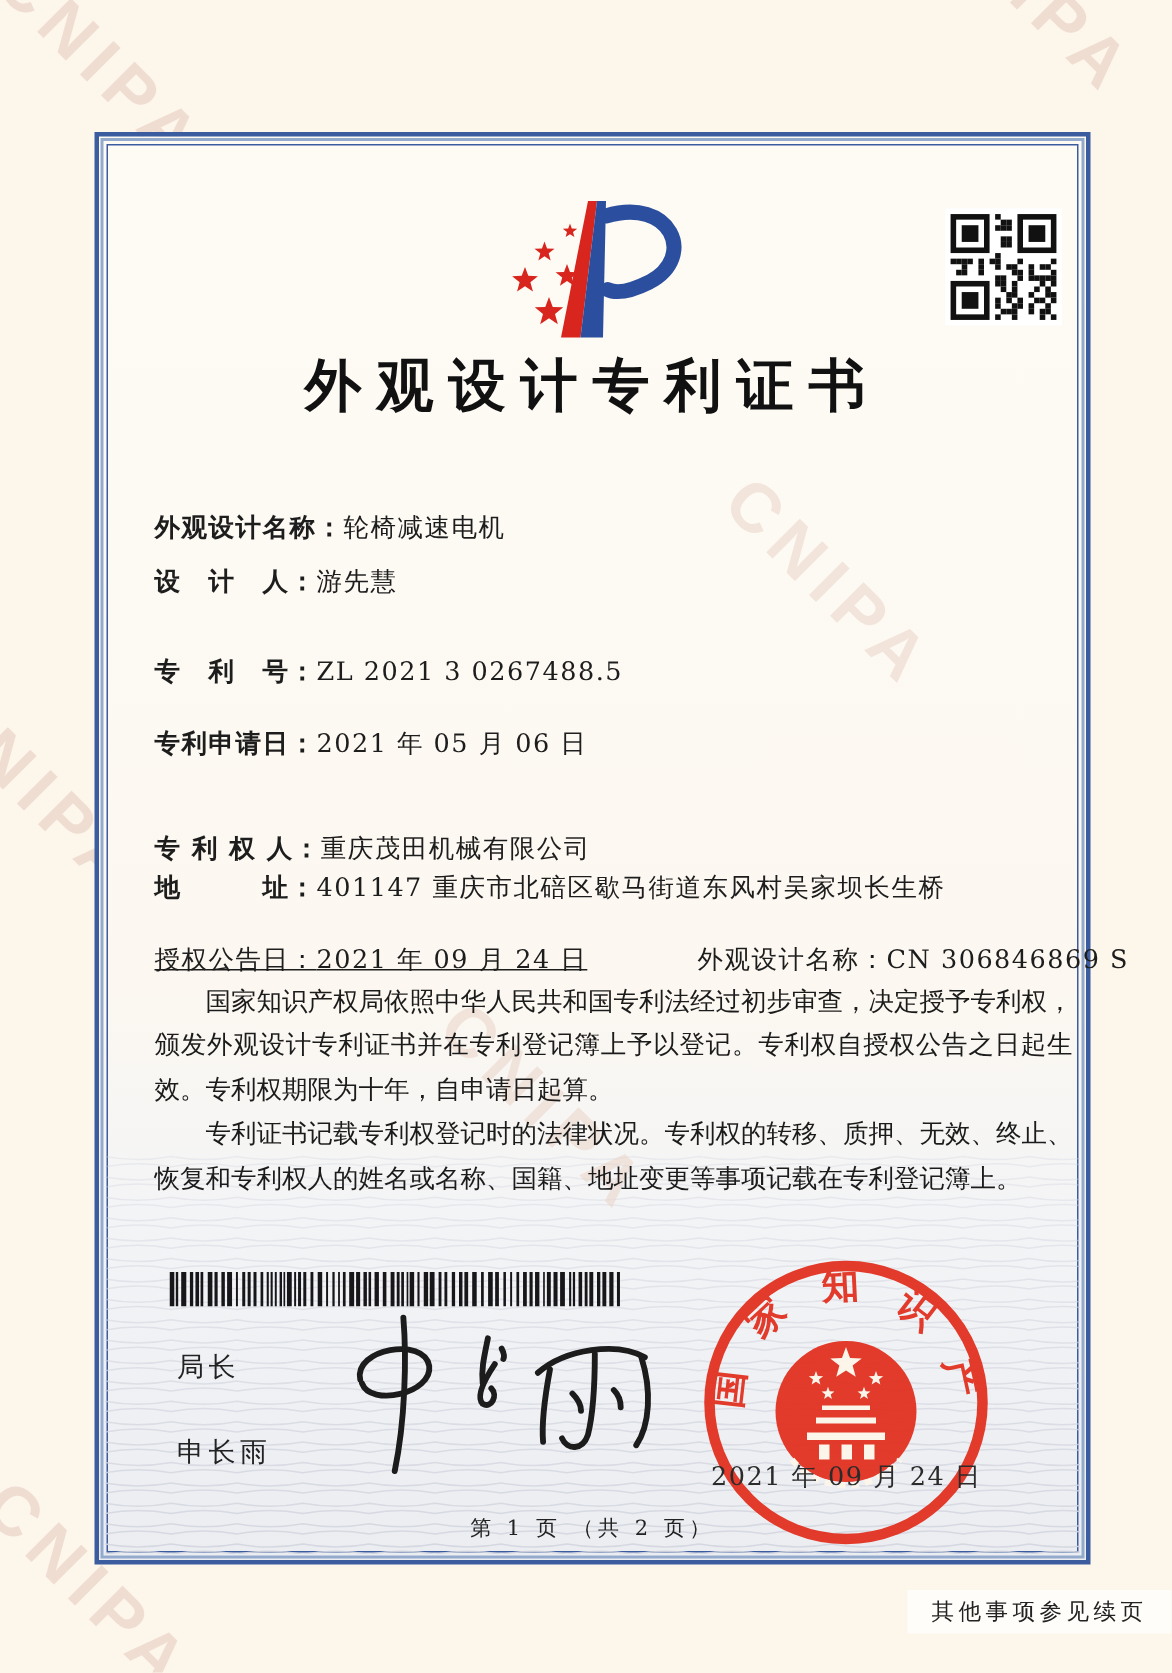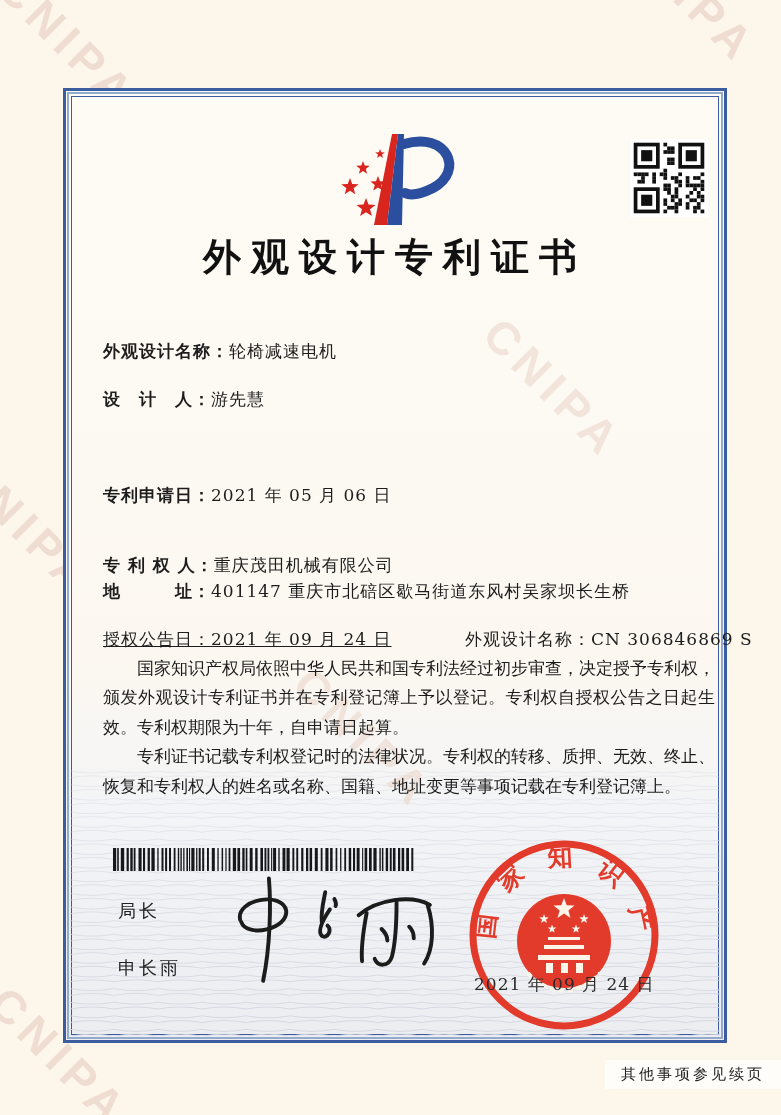--- a/index.html
+++ b/index.html
@@ -230,22 +230,25 @@
       <rect x="43.42857142857143" y="68.76190476190476" width="3.619047619047619" height="3.619047619047619" fill="#111"></rect>
       <rect x="61.523809523809526" y="68.76190476190476" width="3.619047619047619" height="3.619047619047619" fill="#111"></rect>
       <rect x="68.76190476190476" y="68.76190476190476" width="3.619047619047619" height="3.619047619047619" fill="#111"></rect>
     </svg>
 
   <h1 class="title">外观设计专利证书</h1>
 
   <div class="row" style="top:249px;">
     <span class="lab">外观设计名称：</span><span>轮椅减速电机</span>
   </div>
-  <div class="row" style="top:297px;">
+  <div class="row" style="top:285px;">
     <span class="lab">设　计　人：</span><span>游先慧</span>
+  </div>
+  <div class="row" style="top:345px;">
+    <span class="lab">专　利　号：</span><span>ZL 2021 3 0267488.5</span>
   </div>
   <div class="row" style="top:393px;">
     <span class="lab">专利申请日：</span><span>2021 年 05 月 06 日</span>
   </div>
   <div class="row" style="top:463px;">
     <span class="lab">专 利 权 人：</span><span>重庆茂田机械有限公司</span>
   </div>
   <div class="row" style="top:489px;">
     <span class="lab">地　　　址：</span><span>401147 重庆市北碚区歇马街道东风村吴家坝长生桥</span>
   </div>
@@ -378,17 +381,18 @@
         <rect x="82" y="100" width="32" height="3"></rect>
         <rect x="80" y="126" width="7" height="10"></rect>
         <rect x="95" y="126" width="7" height="10"></rect>
         <rect x="110" y="126" width="7" height="10"></rect>
       </g>
       <path d="M 62 136 A 46 46 0 0 0 134 136" fill="none" stroke="#fdf6ea" stroke-width="4" stroke-dasharray="5 4"></path>
     </g>
   </svg>
   <div class="seal-date">2021 年 09 月 24 日</div>
 
+  <div class="page-num">第 1 页 （共 2 页）</div>
 </div>
 
 <div class="continuation">
   <span>其他事项参见续页</span>
 </div>
 
 </body></html>

